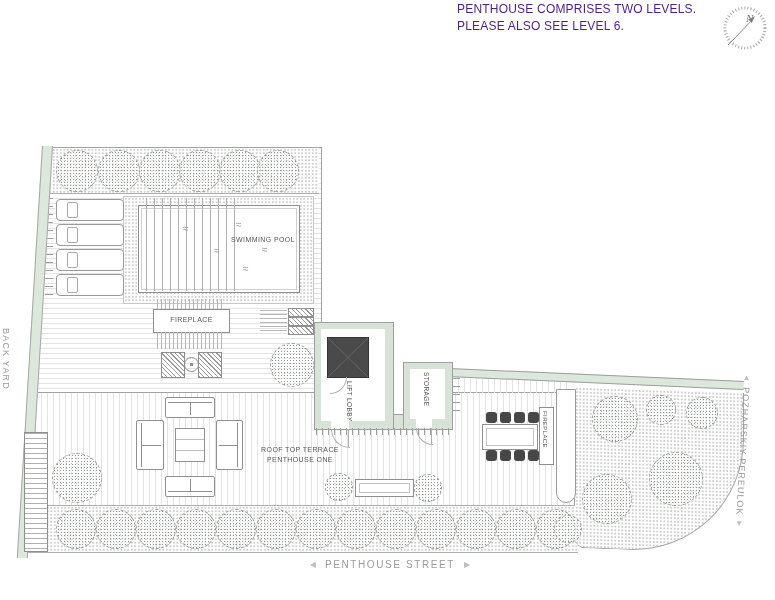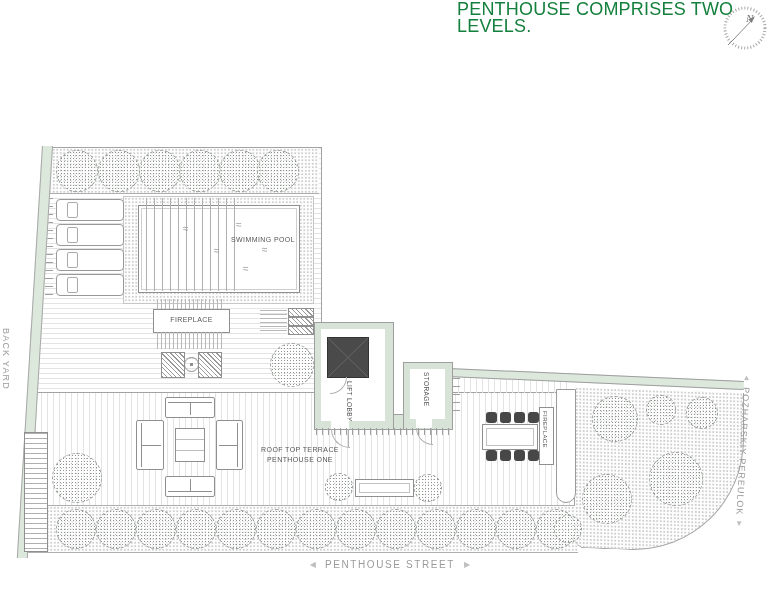--- a/index.html
+++ b/index.html
@@ -181,22 +181,23 @@
   <div class="a tree" style="left:496px;top:509px;width:38px;height:38px;"></div>
   <div class="a tree" style="left:536px;top:509px;width:38px;height:38px;"></div>
 
   <div class="a tree" style="left:592px;top:396px;width:44px;height:44px;"></div>
   <div class="a tree" style="left:646px;top:395px;width:28px;height:28px;"></div>
   <div class="a tree" style="left:686px;top:397px;width:30px;height:30px;"></div>
   <div class="a tree" style="left:649px;top:452px;width:52px;height:52px;"></div>
   <div class="a tree" style="left:582px;top:474px;width:48px;height:48px;"></div>
   <div class="a tree" style="left:554px;top:515px;width:26px;height:26px;"></div>
 
-  <div class="a" style="left:457px;top:1px;font-size:18px;line-height:17px;color:#15803d;letter-spacing:.2px;">
+  <div class="a" style="left:457px;top:1px;font-size:12px;line-height:17px;color:#4c1d95;letter-spacing:.2px;">
     <div>PENTHOUSE COMPRISES TWO LEVELS.</div>
+    <div>PLEASE ALSO SEE LEVEL 6.</div>
   </div>
 
   <svg class="a" style="left:718px;top:2px;" width="55" height="52">
     <circle cx="27" cy="26" r="20" fill="none" stroke="#a8a8a8" stroke-width="3" stroke-dasharray="1 2.1"></circle>
     <line x1="14" y1="39" x2="36" y2="16" stroke="#8a8a8a" stroke-width="1"></line>
     <polygon points="37,14 33.8,21 30.2,17.5" fill="#8a8a8a"></polygon>
     <line x1="10" y1="43" x2="16" y2="37" stroke="#8a8a8a" stroke-width="1"></line>
     <text x="28" y="20" font-size="11" font-style="italic" fill="#7a7a7a" font-family="Liberation Serif, serif">N</text>
   </svg>
 

